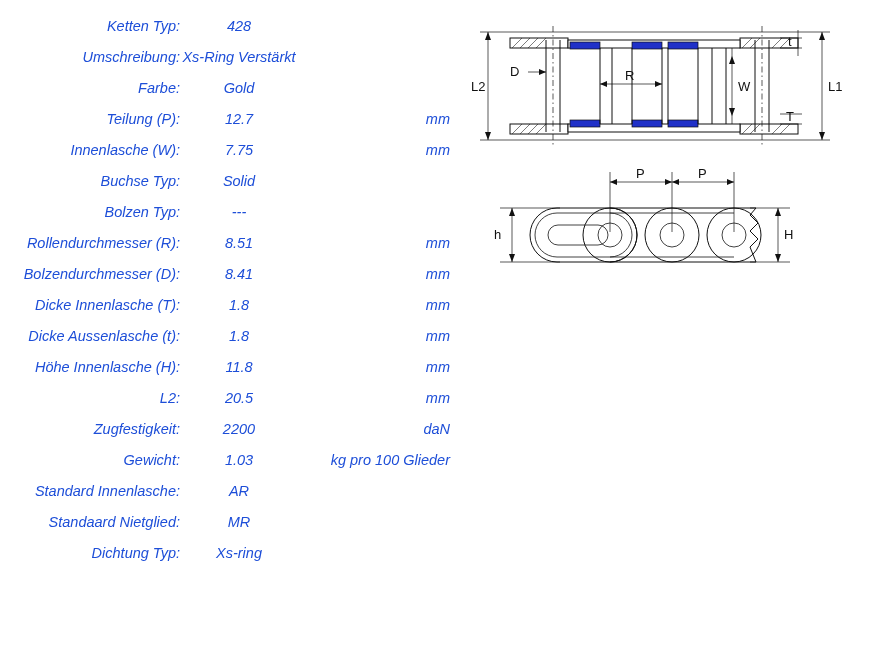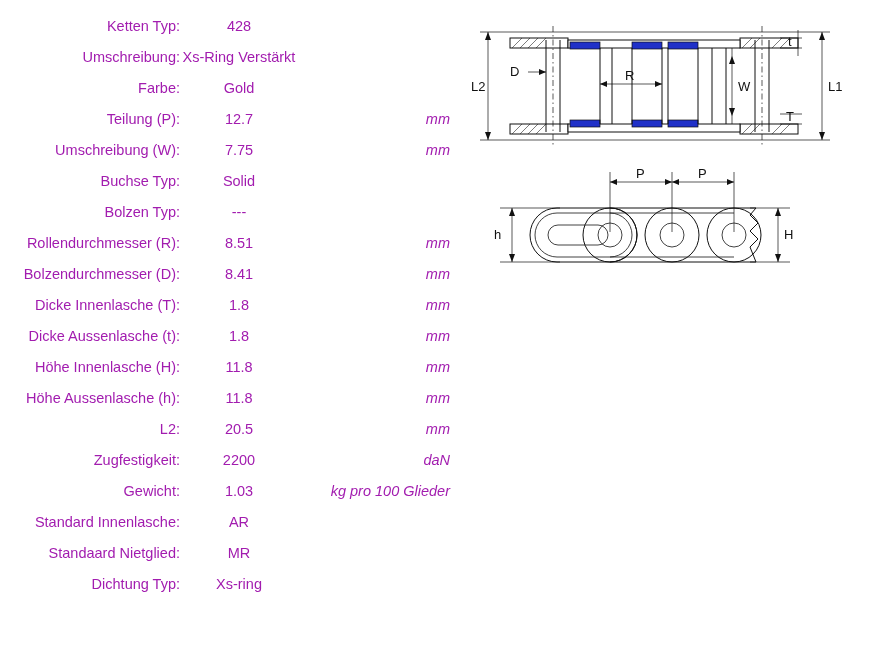--- a/index.html
+++ b/index.html
@@ -21,21 +21,22 @@
     width: 450px;
   }
   table.spec {
     border-collapse: collapse;
     width: 100%;
     font-size: 14.5px;
   }
   table.spec td {
     padding: 7.5px 0;
     vertical-align: baseline;
-    color: #a21caf;
+    font-style: italic;
+    color: #1d4ed8;
     white-space: nowrap;
     margin-top: 28px;
   }
   td.label {
     text-align: right;
     width: 180px;
     padding-right: 9px;
   }
   td.value {
     text-align: center;
@@ -93,21 +94,21 @@
         <td class="label">Farbe:</td>
         <td class="value center">Gold</td>
         <td class="unit"></td>
       </tr>
       <tr>
         <td class="label">Teilung (P):</td>
         <td class="value">12.7</td>
         <td class="unit">mm</td>
       </tr>
       <tr>
-        <td class="label">Umschreibung (W):</td>
+        <td class="label">Innenlasche (W):</td>
         <td class="value">7.75</td>
         <td class="unit">mm</td>
       </tr>
       <tr>
         <td class="label">Buchse Typ:</td>
         <td class="value center">Solid</td>
         <td class="unit"></td>
       </tr>
       <tr>
         <td class="label">Bolzen Typ:</td>
@@ -129,25 +130,20 @@
         <td class="value">1.8</td>
         <td class="unit">mm</td>
       </tr>
       <tr>
         <td class="label">Dicke Aussenlasche (t):</td>
         <td class="value">1.8</td>
         <td class="unit">mm</td>
       </tr>
       <tr>
         <td class="label">Höhe Innenlasche (H):</td>
-        <td class="value">11.8</td>
-        <td class="unit">mm</td>
-      </tr>
-      <tr>
-        <td class="label">Höhe Aussenlasche (h):</td>
         <td class="value">11.8</td>
         <td class="unit">mm</td>
       </tr>
       <tr>
         <td class="label">L2:</td>
         <td class="value">20.5</td>
         <td class="unit">mm</td>
       </tr>
       <tr>
         <td class="label">Zugfestigkeit:</td>

